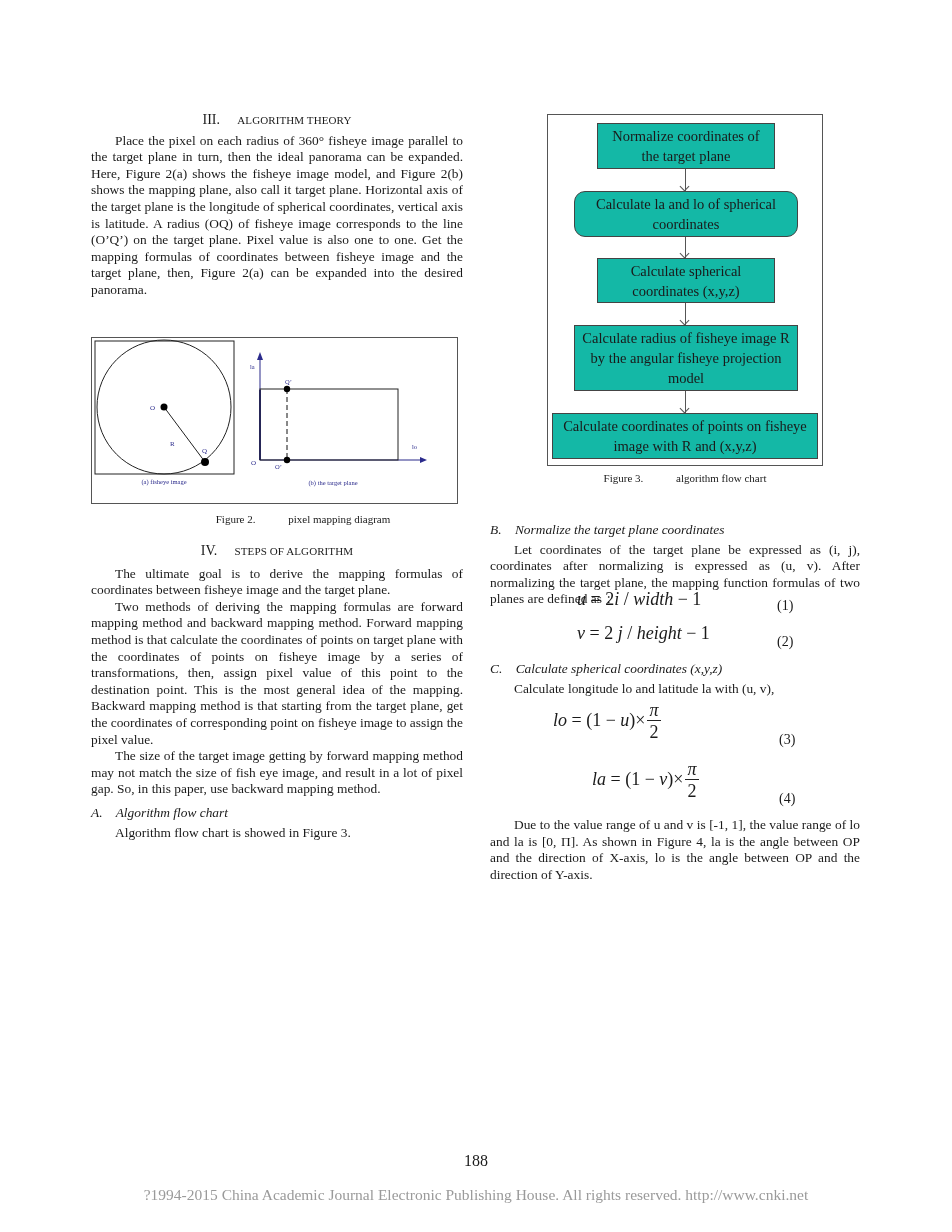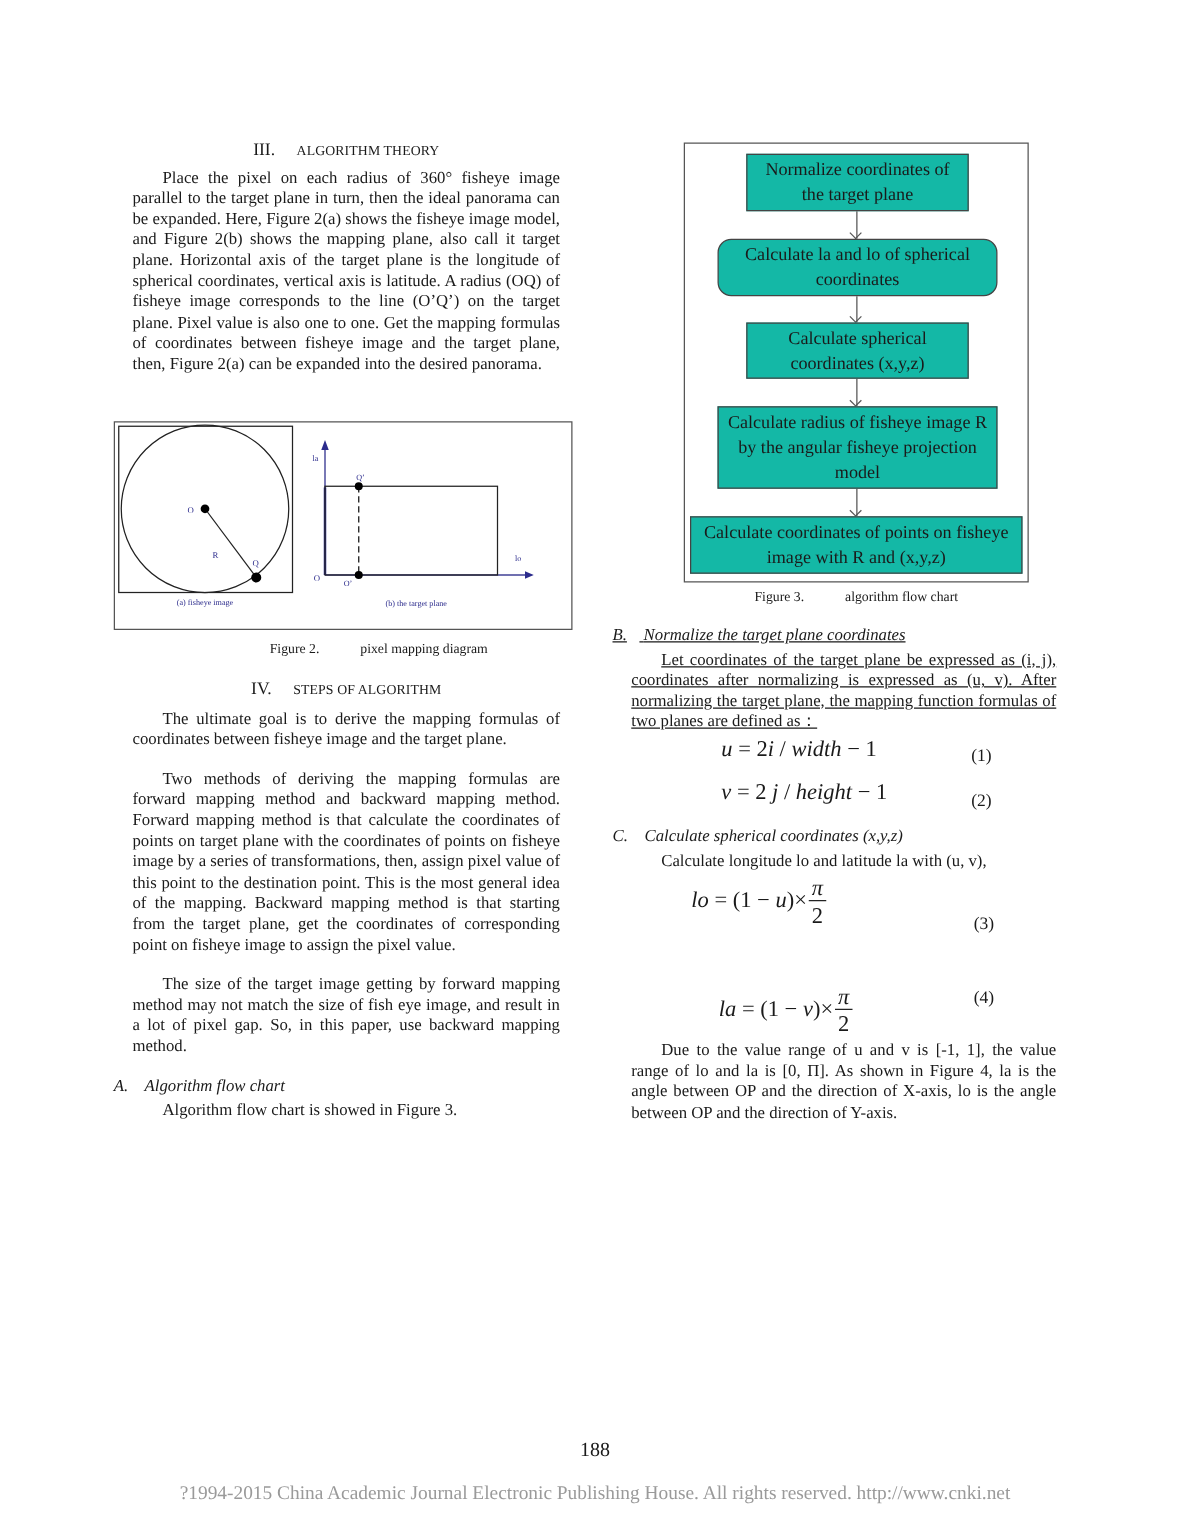--- a/index.html
+++ b/index.html
@@ -1,21 +1,21 @@
 <!DOCTYPE html>
 <html><head>
 <meta charset="utf-8">
 <style>
   html, body { margin: 0; padding: 0; background: #ffffff; }
   body { width: 952px; height: 1232px; position: relative; overflow: hidden;
          font-family: "Liberation Serif", serif; color: #1a1a1a; }
   .col { position: absolute; font-size: 13.4px; line-height: 16.6px; }
   .left { left: 91px; width: 372px; top: 110px; }
   .right { left: 490px; width: 370px; top: 0; }
-  p.body { margin: 15px; text-align: justify; text-indent: 24px; }
+  p.body { margin: 0; text-align: justify; text-indent: 24px; }
   .sec-head { text-align: center; margin: 0; font-size: 13px; }
   .sec-head .num { font-size: 14px; margin-right: 14px; }
   .sec-head .ttl { font-size: 11px; letter-spacing: 0.1px; }
   .sub-head { font-style: italic; margin: 0; }
   .sub-head .lab { margin-right: 10px; }
   .caption { text-align: center; font-size: 11px; }
   .caption .fig { margin-right: 30px; }
 
   
   #fig2 { position: absolute; left: 91px; top: 337px; width: 367px; height: 167px;
@@ -115,21 +115,21 @@
   <div class="farrow" style="left:137px; top:188px; height:22px;"></div>
   <div class="fbox" style="left:26px; top:210px; width:224px; height:66px; padding:0 6px;">Calculate radius of fisheye image R by the angular fisheye projection model</div>
   <div class="farrow" style="left:137px; top:276px; height:22px;"></div>
   <div class="fbox" style="left:4px; top:298px; width:266px; height:46px; padding:0 8px;">Calculate coordinates of points on fisheye image with R and (x,y,z)</div>
 </div>
 <div id="fig3-caption" class="caption">
   <span class="fig">Figure 3.</span>
   <span>algorithm flow chart</span>
 </div>
 
-<div class="col right" style="top:500px;text-decoration:underline;">
+<div class="col right" style="top:522px;">
   <p class="sub-head">
     <span class="lab">B.</span>
     <span>Normalize the target plane coordinates</span>
   </p>
   <p class="body" style="margin-top:3px;">Let coordinates of the target plane be expressed as (i, j), coordinates after normalizing is expressed as (u, v). After normalizing the target plane, the mapping function formulas of two planes are defined as：</p>
 </div>
 
 <div class="eq" style="left:577px; top:589px;">
   <i>u</i><span> = 2</span><i>i</i><span> / </span><i>width</i><span> − 1</span>
 </div>
@@ -146,21 +146,21 @@
     <span>Calculate spherical coordinates (x,y,z)</span>
   </p>
   <p class="body" style="margin-top:3px;">Calculate longitude lo and latitude la with (u, v),</p>
 </div>
 
 <div class="eq" style="left:553px; top:700px;">
   <i>lo</i><span> = (1 − </span><i>u</i><span>)×</span><span class="frac"><span class="n">π</span><span class="d">2</span></span>
 </div>
 <div class="eqno" style="left:779px; top:732px;">(3)</div>
 
-<div class="eq" style="left:575px; top:759px;margin-top:28px;">
+<div class="eq" style="left:592px; top:759px;">
   <i>la</i><span> = (1 − </span><i>v</i><span>)×</span><span class="frac"><span class="n">π</span><span class="d">2</span></span>
 </div>
 <div class="eqno" style="left:779px; top:791px;">(4)</div>
 
 <div class="col right" style="top:817px;">
   <p class="body">Due to the value range of u and v is [-1, 1], the value range of lo and la is [0, Π]. As shown in Figure 4, la is the angle between OP and the direction of X-axis, lo is the angle between OP and the direction of Y-axis.</p>
 </div>
 
 <div id="page-number">188</div>
 <div id="footer">?1994-2015 China Academic Journal Electronic Publishing House. All rights reserved.    http://www.cnki.net</div>

